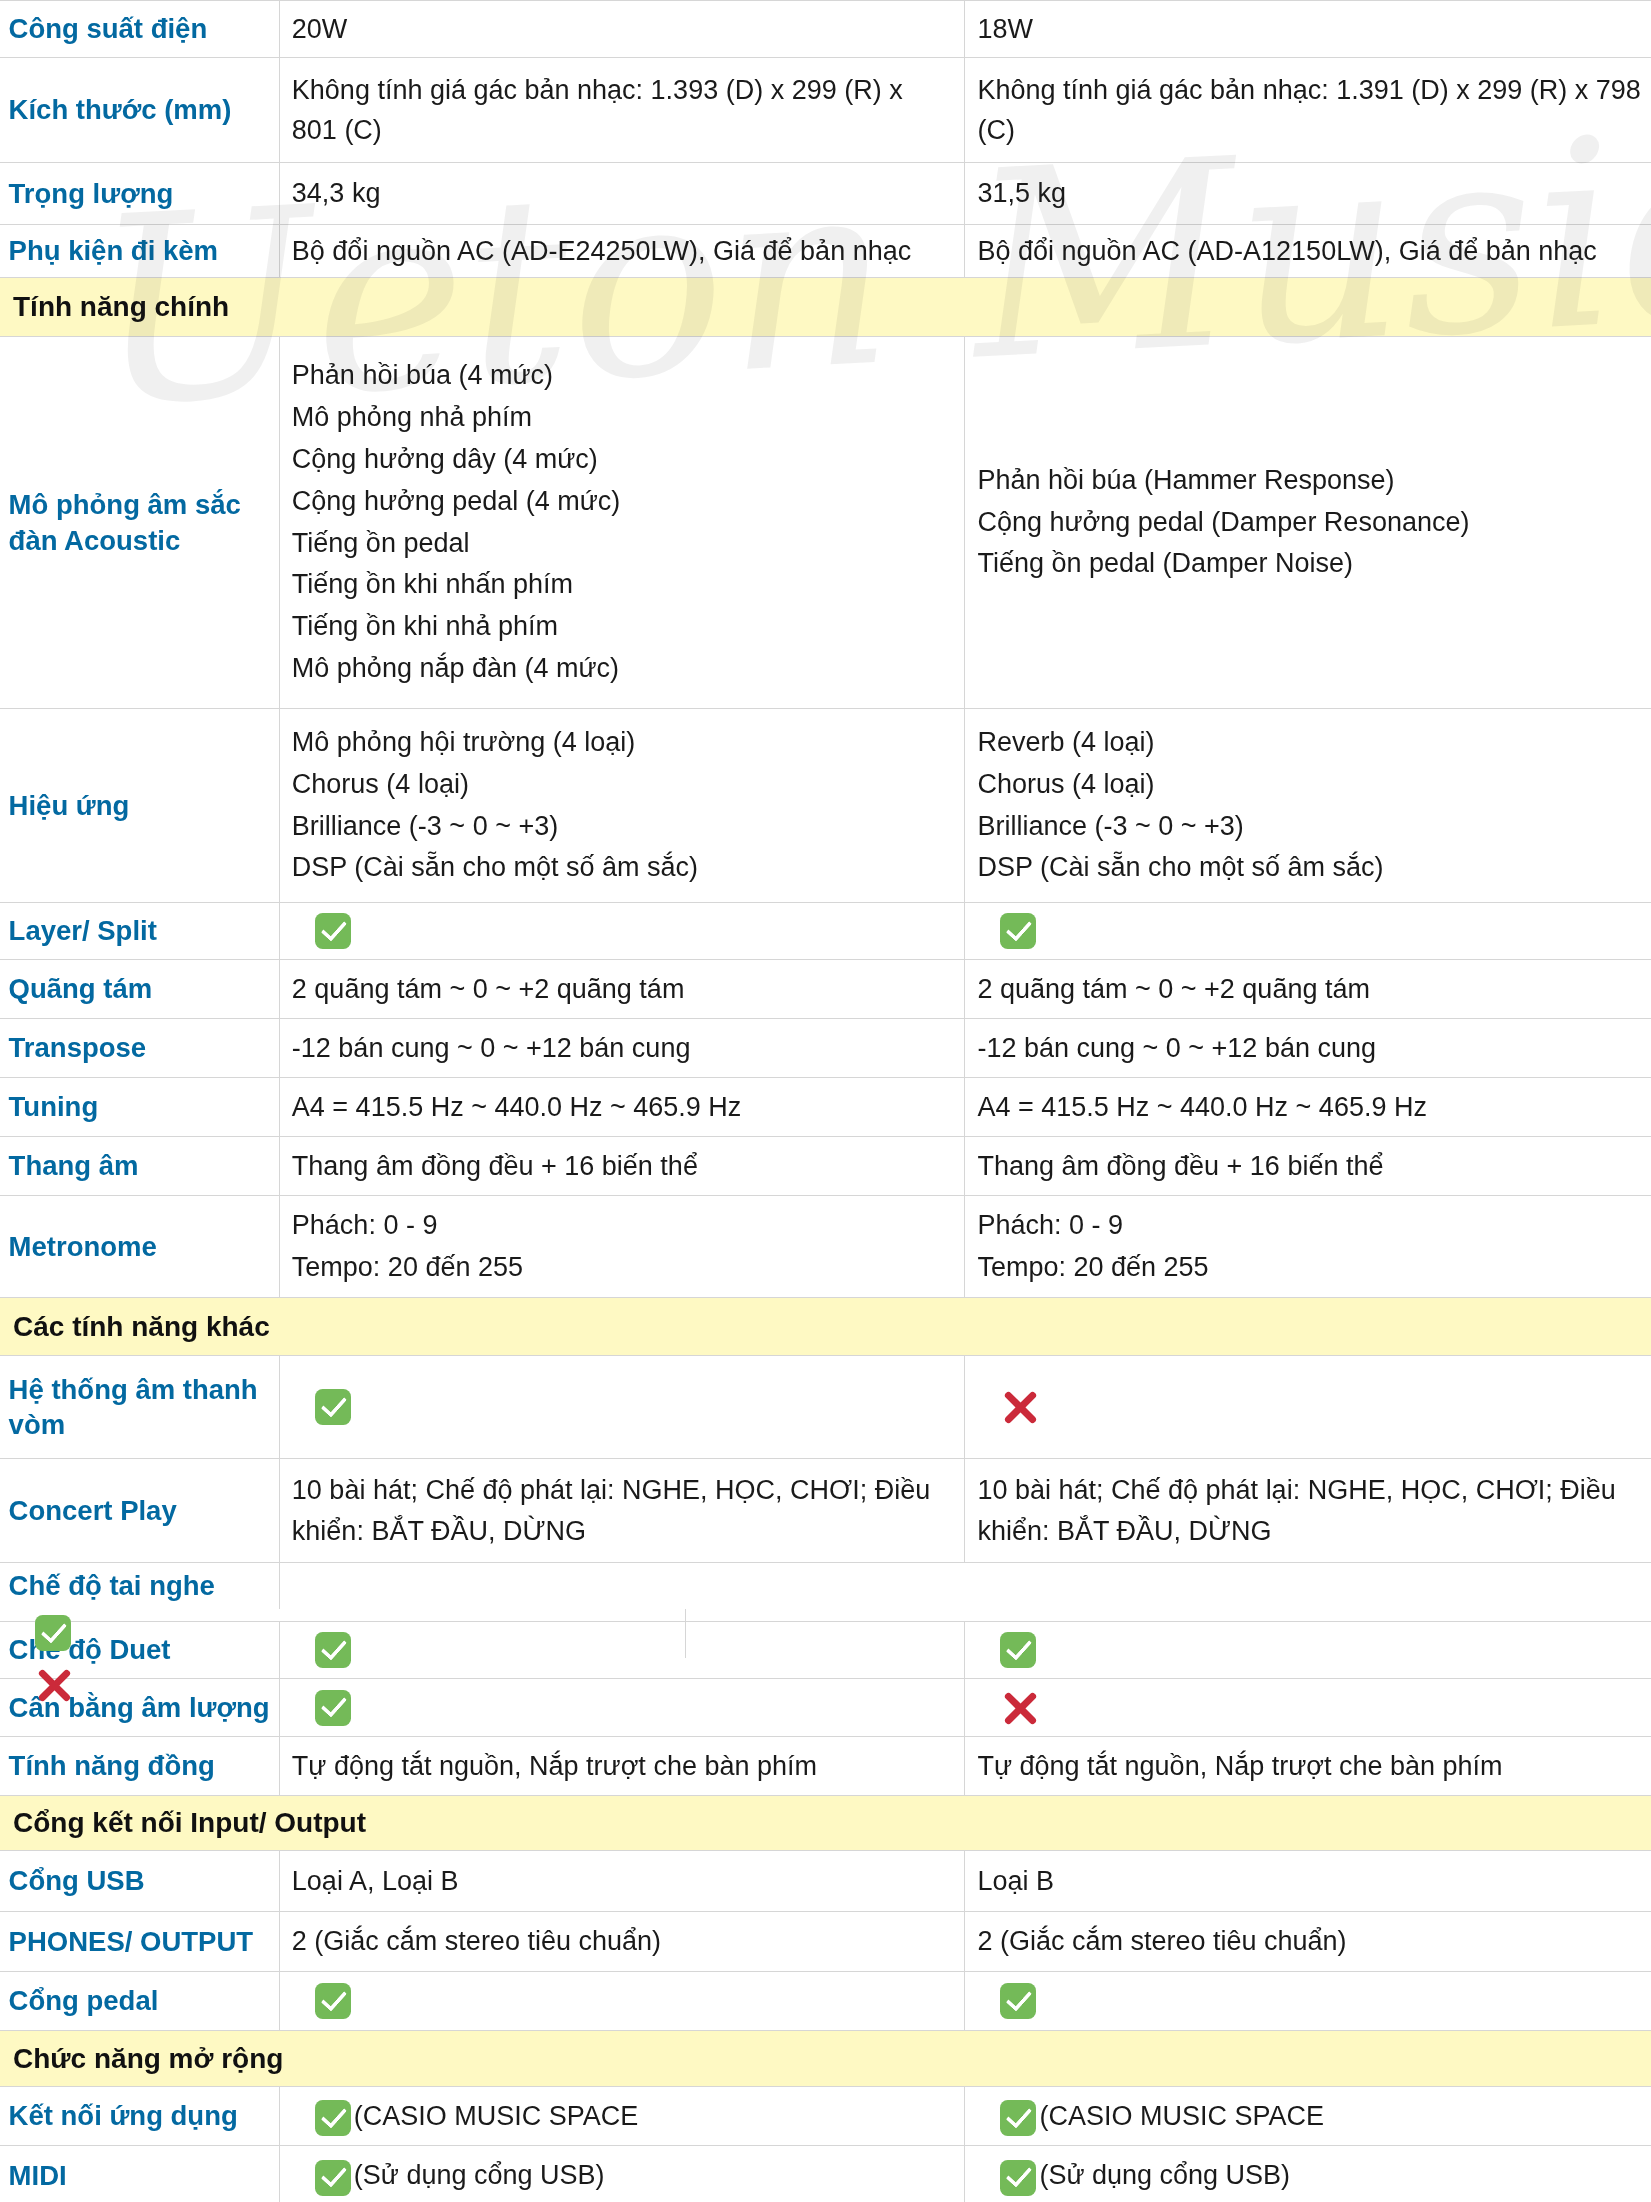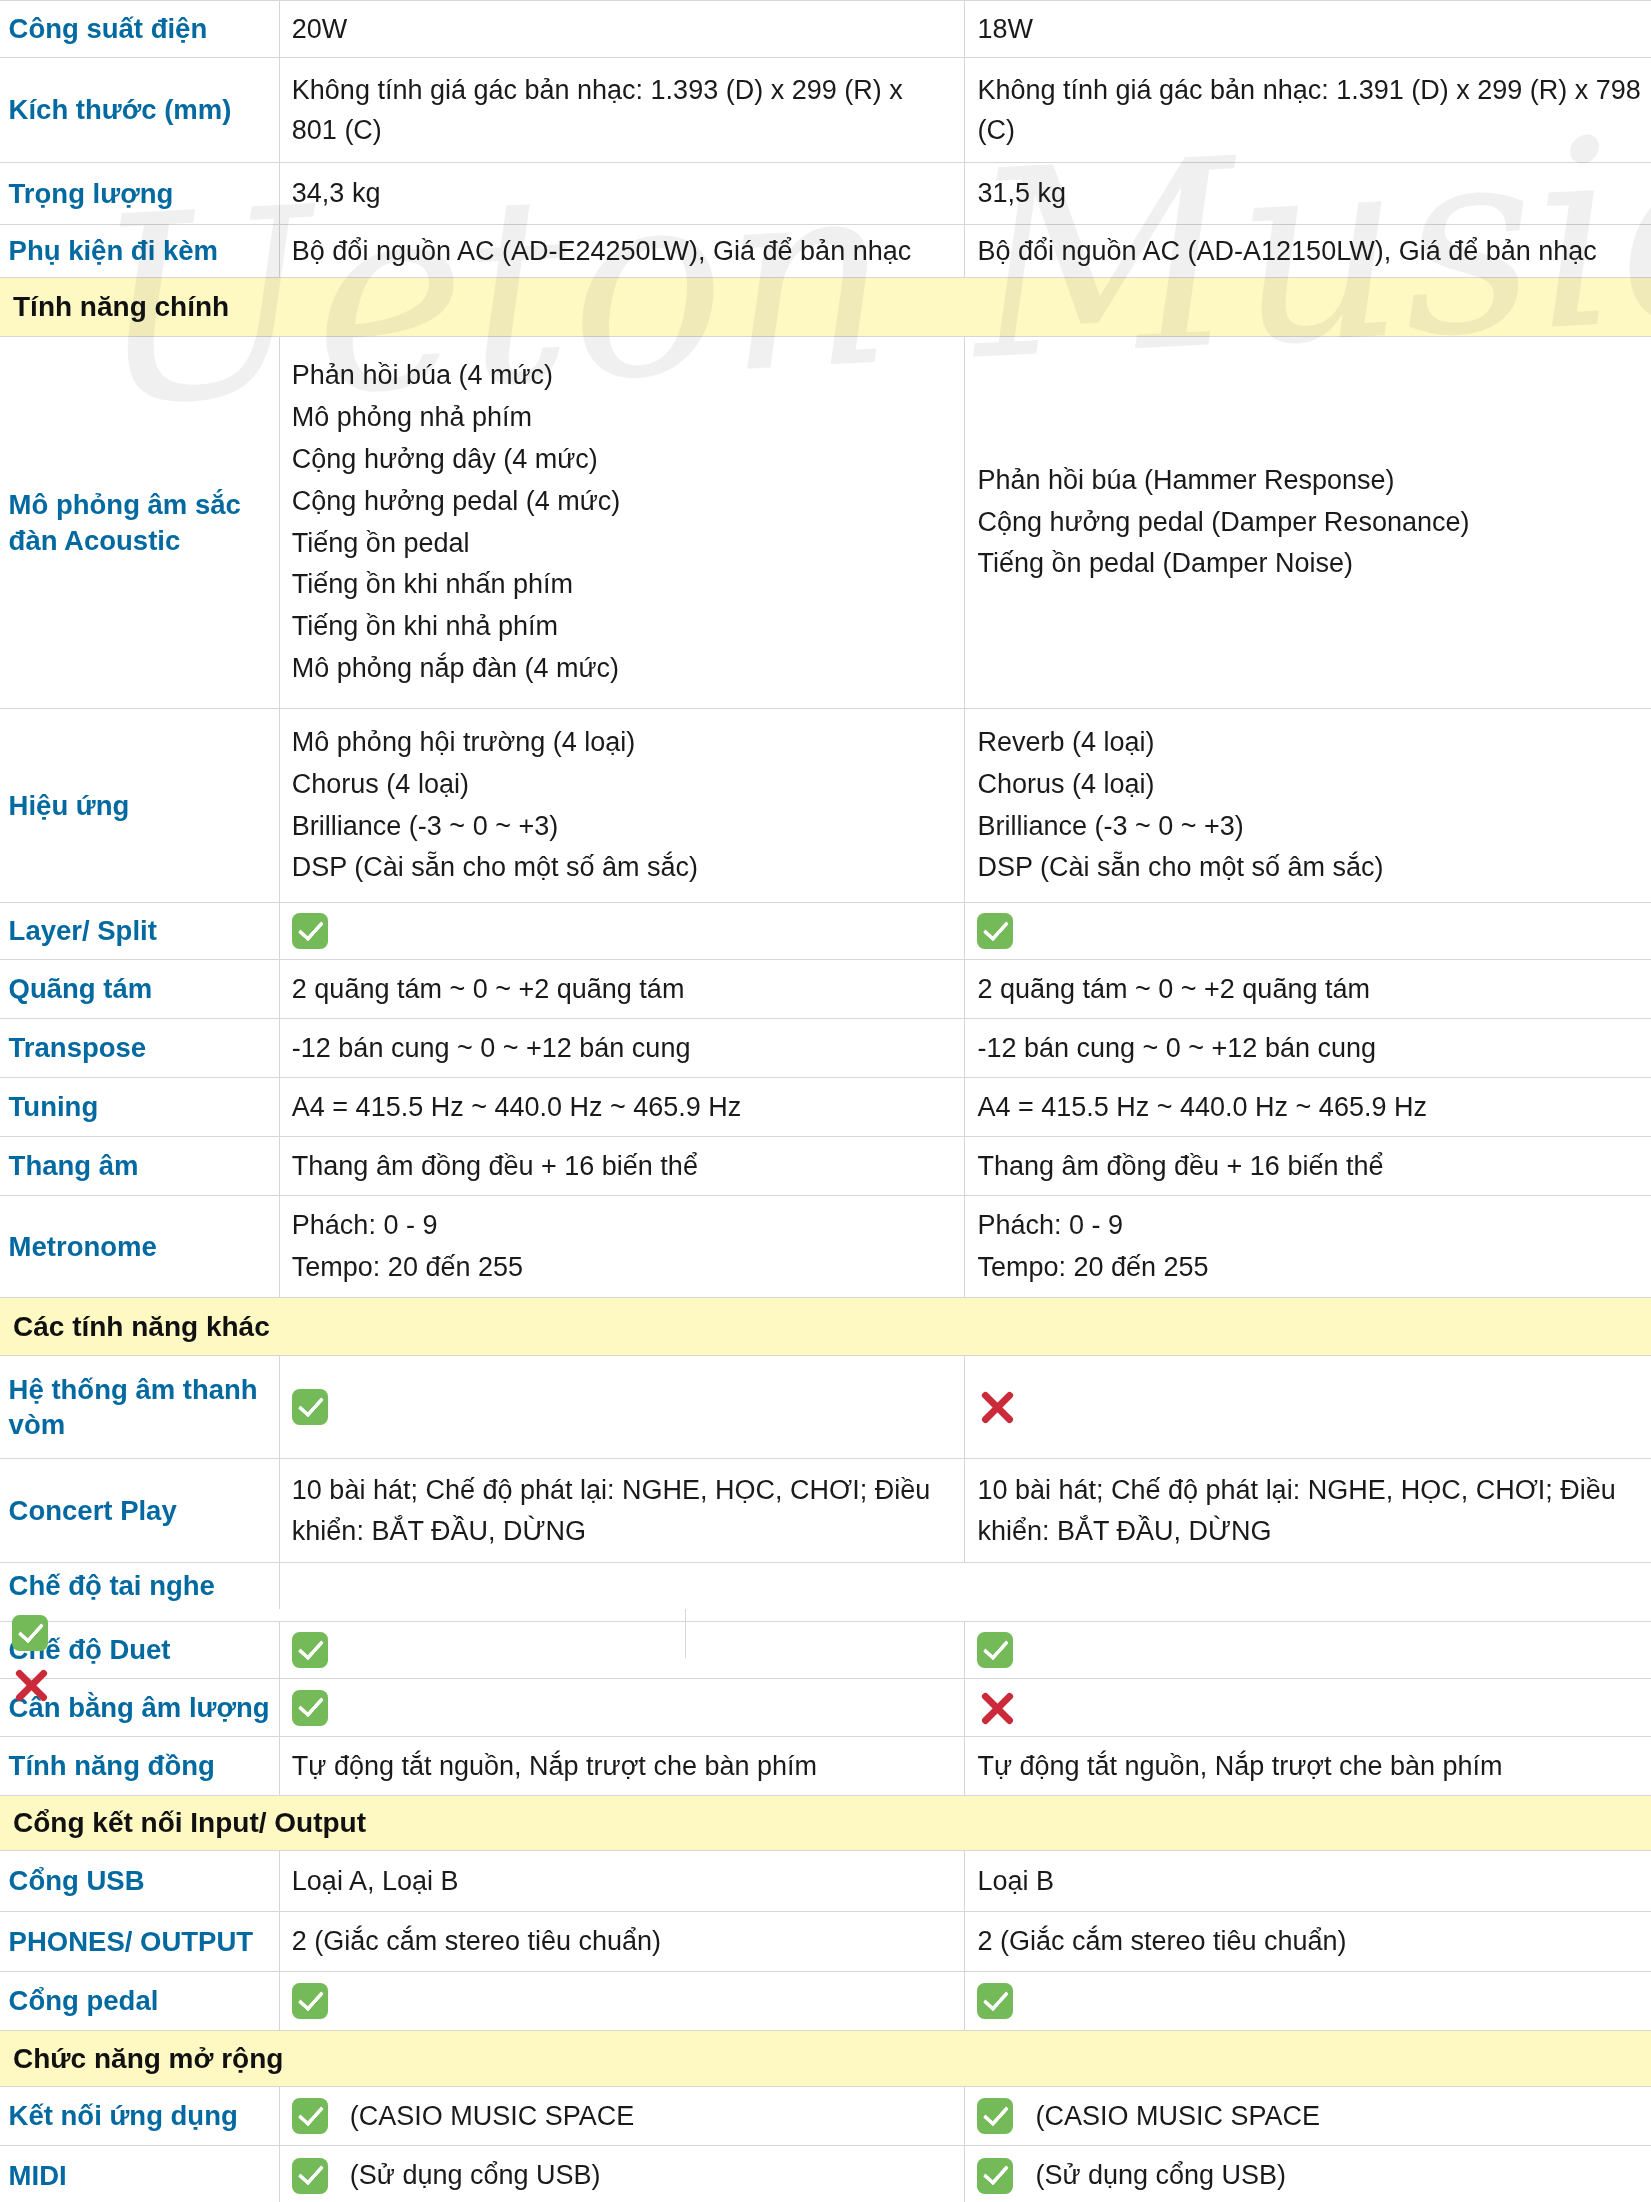--- a/index.html
+++ b/index.html
@@ -41,21 +41,21 @@
     color:#0369a1;
   }
   .c2{width:686px;border-right:1.7px solid #d6d6d6;}
   .c3{width:687px;}
   .c2,.c3{
     font-size:27px;
     line-height:1.5;
     padding:6.9px 10.3px 6.9px 12px;
   }
   .line{line-height:1.55;}
-  .inline{display:flex;flex-direction:row;align-items:center;gap:22px;}
+  .inline{display:flex;flex-direction:row;align-items:flex-end;gap:3px;margin-left:23px;}
   .check{
     width:36px;height:36px;flex:none;
     background:#74ba58;
     border-radius:7.7px;
     position:relative;
     display:inline-block;
   }
   .check::after{
     content:"";
     position:absolute;left:6.9px;top:7.7px;

